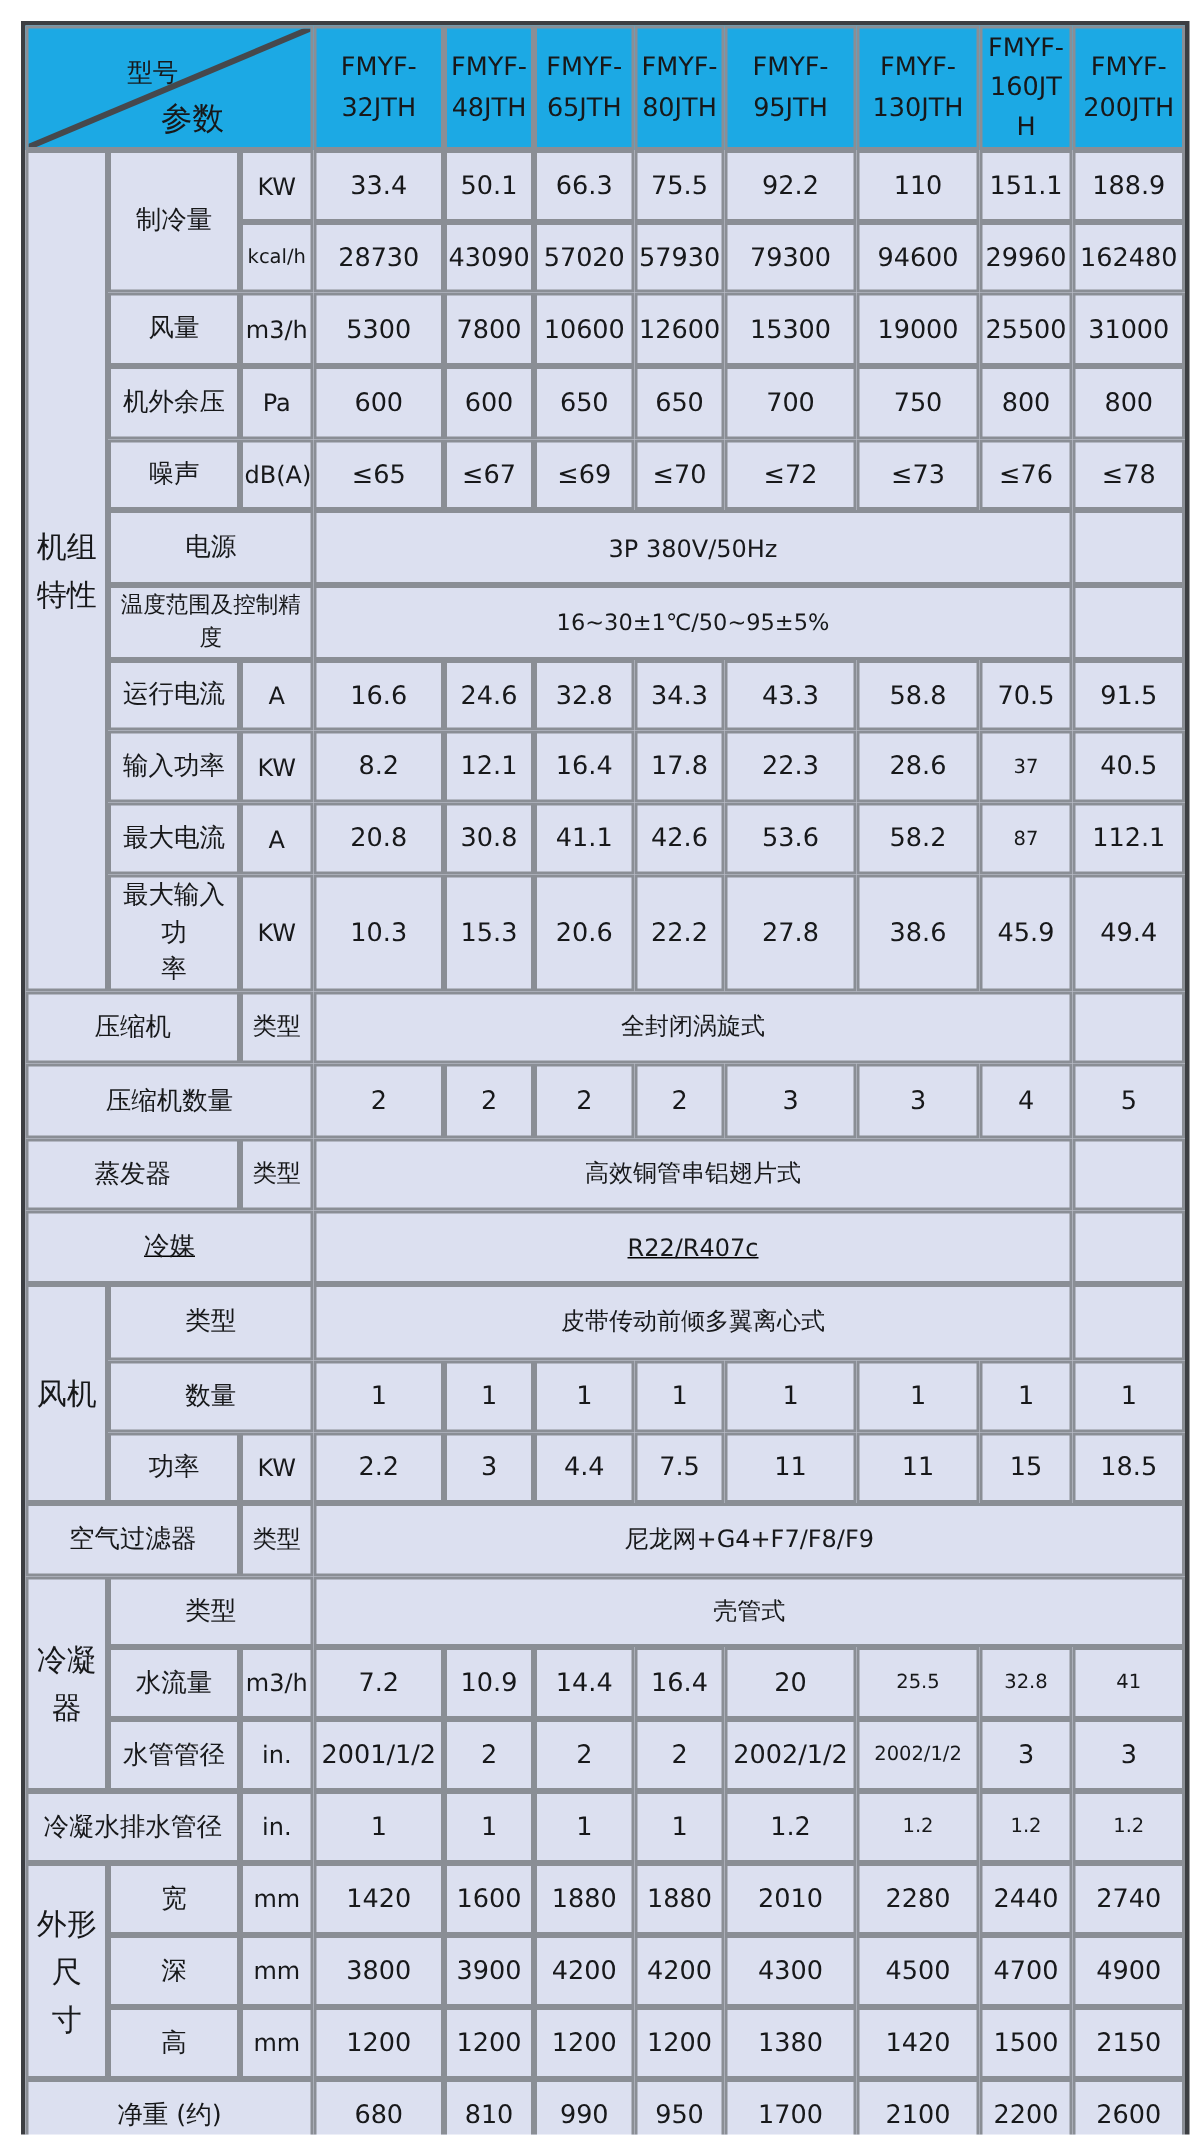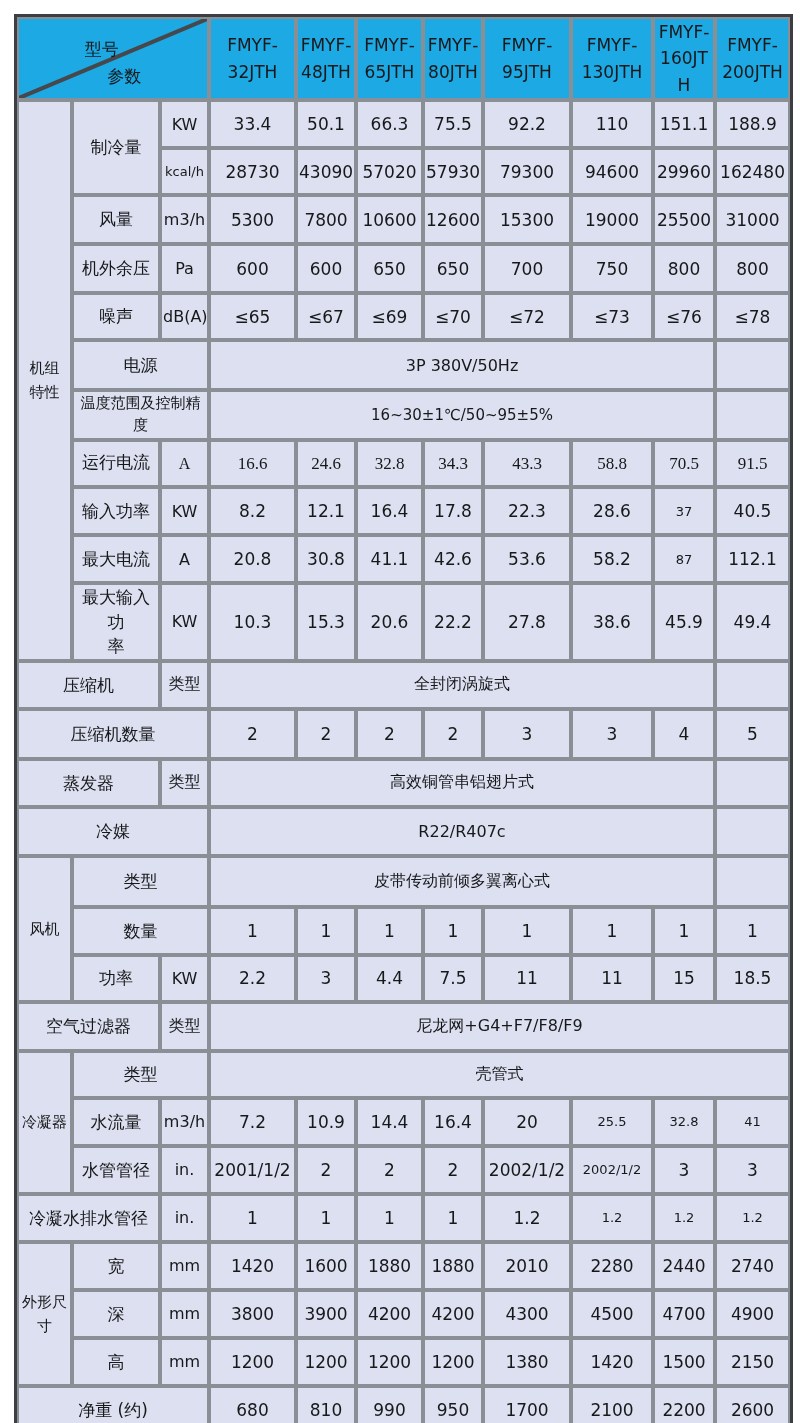--- a/index.html
+++ b/index.html
@@ -27,30 +27,30 @@
     padding:0 1px;
     overflow:hidden;
   }
   thead td{
     background:var(--header-bg);
     font-size:17px;
     line-height:1.55;
     overflow-wrap:anywhere;
     word-break:break-word;
   }
-  td.group{font-size:15px;white-space:pre-line;line-height:1.6;}
+  td.group{font-size:20px;white-space:pre-line;line-height:1.6;}
   td.param{white-space:pre-line;line-height:1.45;}
   td.unit{font-size:16px;}
   td.span{font-size:16px;}
   td.mid{font-size:15px;}
   td.small{font-size:13px;}
   td.corner{position:relative;padding:12px;}
   .corner svg{position:absolute;left:0;top:0;width:100%;height:100%;display:block;}
   .corner-top{position:absolute;left:35%;top:22%;font-size:17px;}
-  .corner-bottom{position:absolute;left:47%;top:56%;font-size:17px;}
+  .corner-bottom{position:absolute;left:47%;top:56%;font-size:21px;}
 </style>
 </head>
 <body>
 
 <div class="page">
   <div class="table-wrap">
     <table>
       <colgroup>
           <col style="width: 55px;">
           <col style="width: 88px;">
@@ -148,21 +148,21 @@
           <tr style="height: 50px;">
             <td colspan="2" class="param">电源</td>
             <td colspan="7" class="span">3P 380V/50Hz</td>
             <td class="val"></td>
           </tr>
           <tr style="height: 50px; padding-left: 35px;">
             <td colspan="2" class="param mid">温度范围及控制精度</td>
             <td colspan="7" class="span mid">16~30±1℃/50~95±5%</td>
             <td class="val"></td>
           </tr>
-          <tr style="height: 47px; font-family: Liberation Serif, serif;">
+          <tr style="height: 47px;">
             <td class="param">运行电流</td>
             <td class="unit">A</td>
             <td class="val">16.6</td>
             <td class="val">24.6</td>
             <td class="val">32.8</td>
             <td class="val">34.3</td>
             <td class="val">43.3</td>
             <td class="val">58.8</td>
             <td class="val">70.5</td>
             <td class="val">91.5</td>
@@ -220,21 +220,21 @@
             <td class="val">3</td>
             <td class="val">4</td>
             <td class="val">5</td>
           </tr>
           <tr style="height: 48px;">
             <td colspan="2" class="param">蒸发器</td>
             <td class="unit">类型</td>
             <td colspan="7" class="span">高效铜管串铝翅片式</td>
             <td class="val"></td>
           </tr>
-          <tr style="height: 49px;">
+          <tr style="height: 49px; text-decoration: underline;">
             <td colspan="3" class="param">冷媒</td>
             <td colspan="7" class="span">R22/R407c</td>
             <td class="val"></td>
           </tr>
           <tr style="height: 51px;">
             <td rowspan="3" class="group">风机</td>
             <td colspan="2" class="param">类型</td>
             <td colspan="7" class="span">皮带传动前倾多翼离心式</td>
             <td class="val"></td>
           </tr>

